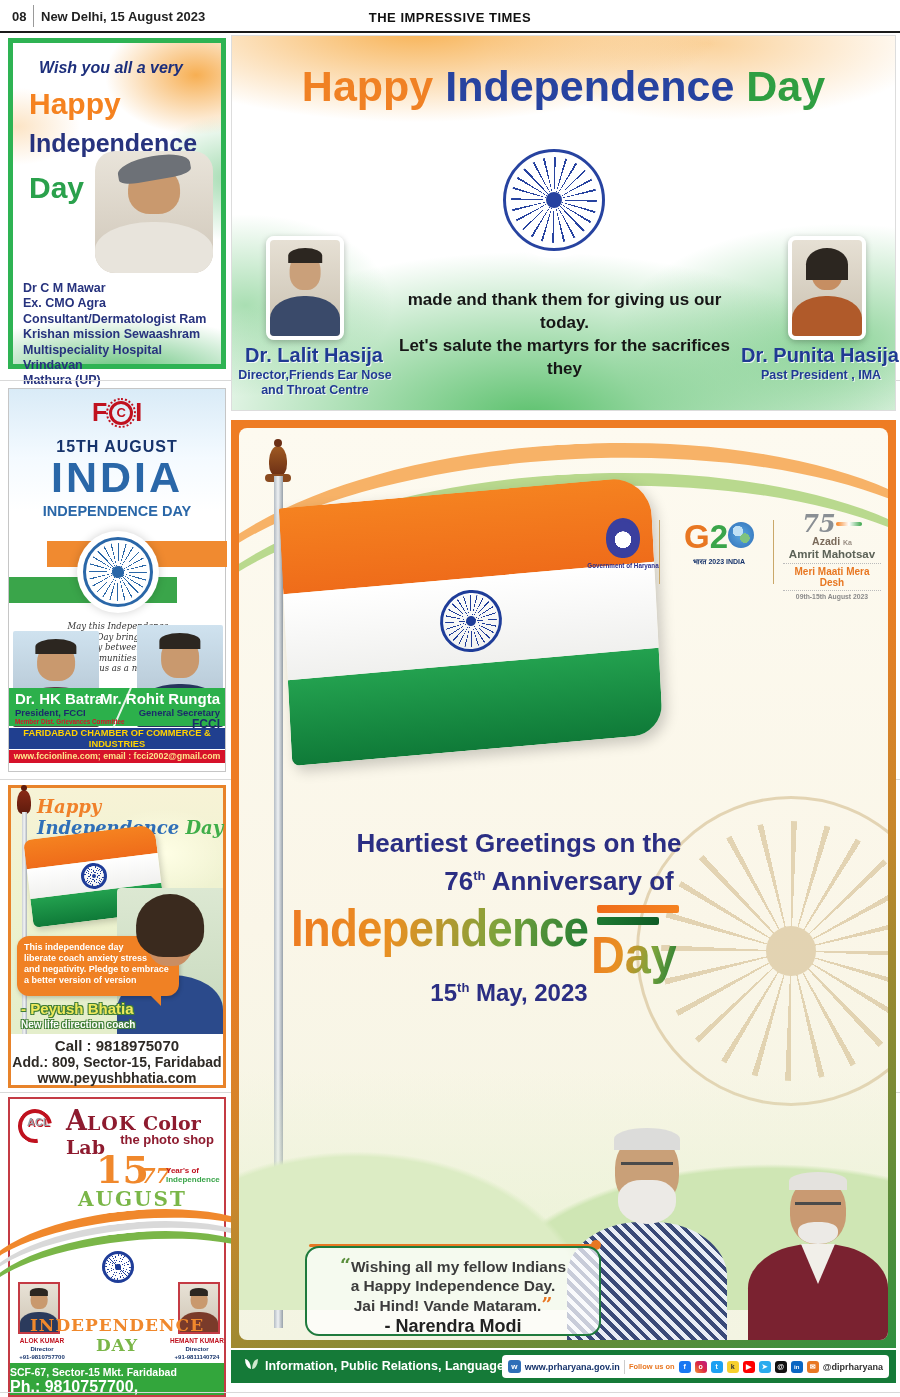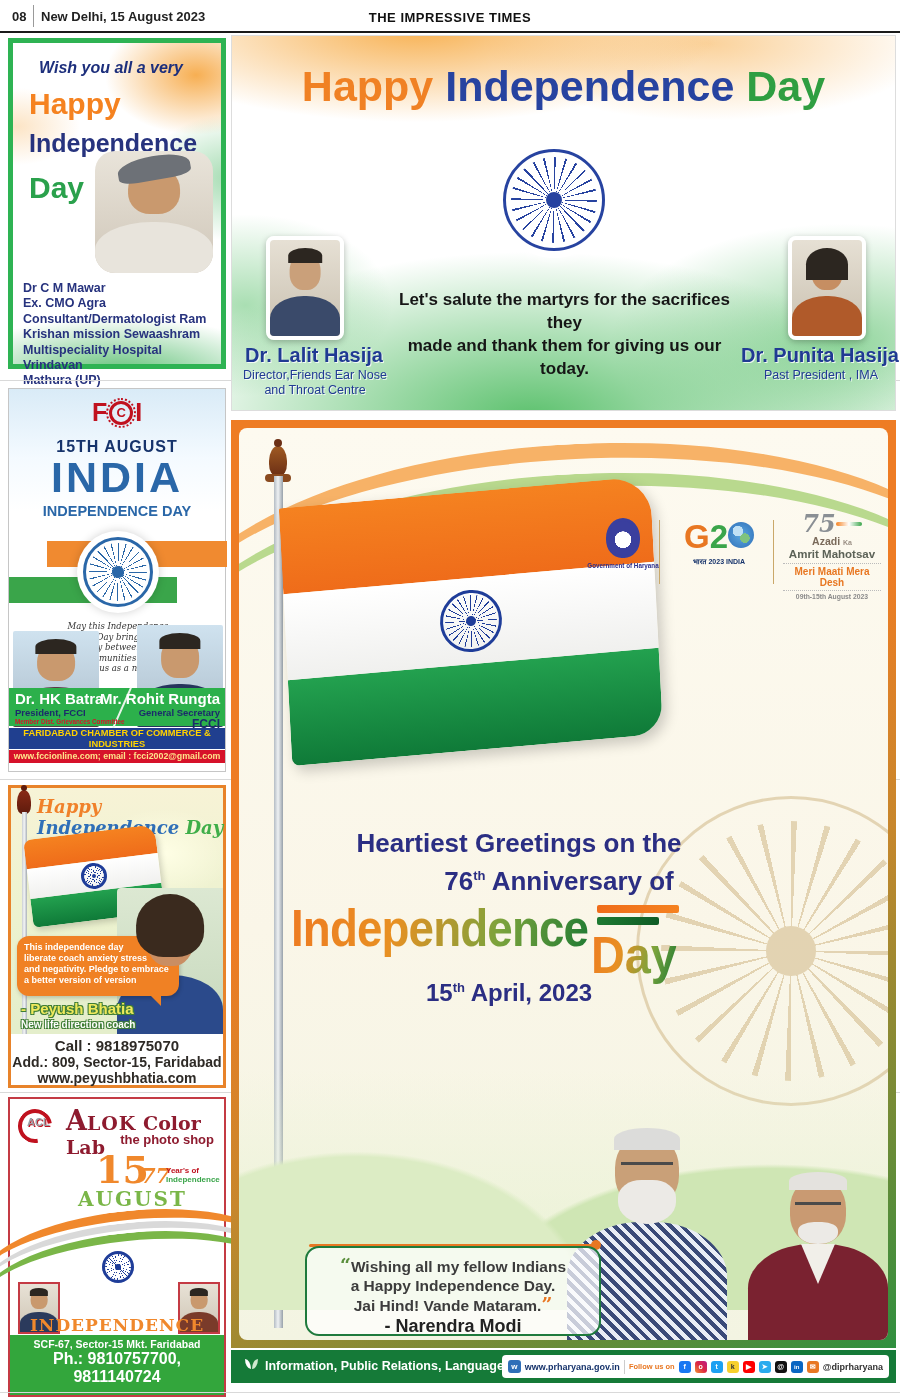--- a/index.html
+++ b/index.html
@@ -123,39 +123,39 @@
   .ad4 .ck { position:absolute; left:92px; top:152px; width:32px; height:32px; }
   .ad4 .dph { position:absolute; top:183px; width:42px; height:52px; border:2px solid #c43b44; background:linear-gradient(180deg,#e8e2d6,#cdc4b4); }
   .ad4 .cap { position:absolute; width:64px; text-align:center; font-weight:800; }
   .ad4 .capn { font-size:6.5px; color:#c0121f; }
   .ad4 .capr { font-size:6px; color:#16336b; }
   .ad4 .capp { font-size:6px; color:#16336b; }
   .ad4 .ind { position:absolute; left:0; right:0; top:216px; text-align:center; font-family:"DejaVu Serif",serif;
     font-size:17px; font-weight:800; color:#f0882c; letter-spacing:1px; }
   .ad4 .dayw { position:absolute; left:0; right:0; top:236px; text-align:center; font-family:"DejaVu Serif",serif;
     font-size:17px; font-weight:800; color:#7ab648; letter-spacing:1px; }
-  .ad4 .gband { position:absolute; left:0; bottom:0; width:100%; height:60px; background:#33a63c; text-align:center; color:#fff; }
+  .ad4 .gband { position:absolute; left:0; bottom:0; width:100%; height:32px; background:#33a63c; color:#fff; }
   .ad4 .gband .g1 { font-size:10.5px; font-weight:800; margin-top:3px; }
   .ad4 .gband .g2 { font-size:16px; font-weight:800; }
 
   
   .ad5 { position:absolute; left:231px; top:35px; width:665px; height:376px; border:1px solid #ddd; background:
     radial-gradient(420px 130px at 28% -2%, rgba(247,173,73,.95), transparent 72%),
     radial-gradient(320px 110px at 72% 2%, rgba(247,173,73,.55), transparent 70%),
     radial-gradient(520px 230px at 45% 102%, rgba(84,190,102,.95), transparent 72%),
     radial-gradient(330px 170px at 92% 82%, rgba(84,190,102,.65), transparent 70%),
     radial-gradient(210px 130px at 2% 72%, rgba(84,190,102,.5), transparent 70%), #fff; padding-left: 24px; }
   .ad5 .title { position:absolute; left:0; right:0; top:26px; text-align:center; font-size:43px; font-weight:800; }
   .ad5 .cwrap { position:absolute; left:264px; top:106px; width:116px; height:116px; border-radius:50%; background:#fff; box-shadow:0 0 14px rgba(255,255,255,.9); }
   .ad5 .msg { position:absolute; left:160px; width:345px; top:252px; text-align:center; font-size:17px; font-weight:800; color:#161616; line-height:23px; }
   .ad5 .ph { position:absolute; top:200px; width:78px; height:104px; border:4px solid #fff; border-radius:8px;
     box-shadow:0 2px 6px rgba(0,0,0,.25); background:linear-gradient(180deg,#e6e0d4,#c9c0b0); }
   .ad5 .nm { position:absolute; width:180px; text-align:center; font-size:20px; font-weight:800; color:#203a93;
     text-shadow:1px 1px 0 rgba(255,255,255,.8); }
-  .ad5 .rl { position:absolute; width:190px; text-align:center; font-size:12.5px; font-weight:400; color:#203a93;
+  .ad5 .rl { position:absolute; width:190px; text-align:center; font-size:12.5px; font-weight:700; color:#203a93;
     text-shadow:1px 1px 0 rgba(255,255,255,.8); }
 
   
   .ad6 { position:absolute; left:231px; top:420px; width:665px; height:928px; padding:8px;
     background:linear-gradient(150deg,#ee7c24 0%,#ee7c24 40%,#c8872c 60%,#2f8f3f 100%); }
   .ad6 .inner { position:relative; width:100%; height:100%; overflow:hidden;
     background:linear-gradient(180deg,#fdfaf0 0%, #faf6e8 55%, #f3f4e2 100%);border-radius:8px; }
   .ad6 .wave { position:absolute; left:-70px; width:820px; height:340px; border-radius:50%; }
   .ad6 .w1 { top:16px; border-top:15px solid #f7b267; transform:rotate(-3deg); }
   .ad6 .w2 { top:46px; border-top:13px solid #b9d98e; transform:rotate(-3deg); }
@@ -400,22 +400,22 @@
       <span style="color:#f08124;">Happy</span>
       <span style="color:#2743a0;">Independence</span>
       <span style="color:#2f9e41;">Day</span>
     </div>
     <div class="cwrap">
       <div class="chakra" style="position:absolute; inset:7px; --c:#2743a0;">
           <div class="spokes"></div>
         </div>
     </div>
     <div class="msg">
+      <div>made and thank them for giving us our today.</div>
       <div>Let's salute the martyrs for the sacrifices they</div>
-      <div>made and thank them for giving us our today.</div>
     </div>
     <div class="ph person" style="left:34px; --suit:#3a4a6a; --skin:#caa07a;">
         <div class="hair"></div>
       </div>
     <div class="ph person" style="left:556px; --suit:#b05a2a; --skin:#c68e62;">
         <div class="hair" style="width:60%; height:34%;"></div>
       </div>
     <div class="nm" style="left:-8px; top:308px;">Dr. Lalit Hasija</div>
     <div class="rl" style="left:-12px; top:332px;">Director,Friends Ear Nose</div>
     <div class="rl" style="left:-12px; top:347px;">and Throat Centre</div>
@@ -466,21 +466,21 @@
         </div>
       <div class="greet1">Heartiest Greetings on the</div>
       <div class="greet2">
         <span>76</span><sup>th</sup><span> Anniversary of</span>
       </div>
       <div class="indep gradword">Independence</div>
       <div class="bar1"></div>
       <div class="bar2"></div>
       <div class="dayword gradword">Day</div>
       <div class="date15">
-        <span>15</span><sup>th</sup><span> April, 2023</span>
+        <span>15</span><sup>th</sup><span> May, 2023</span>
       </div>
 
       <div class="hills"></div>
 
       <div class="figure modi" style="left:318px; top:700px; width:180px; height:212px;">
         <div class="fg-arms"></div>
           <div class="fg-body fg-bodyM"></div>
           <div class="fg-head"></div>
           <div class="fg-hair"></div>
           <div class="fg-glasses"></div>

